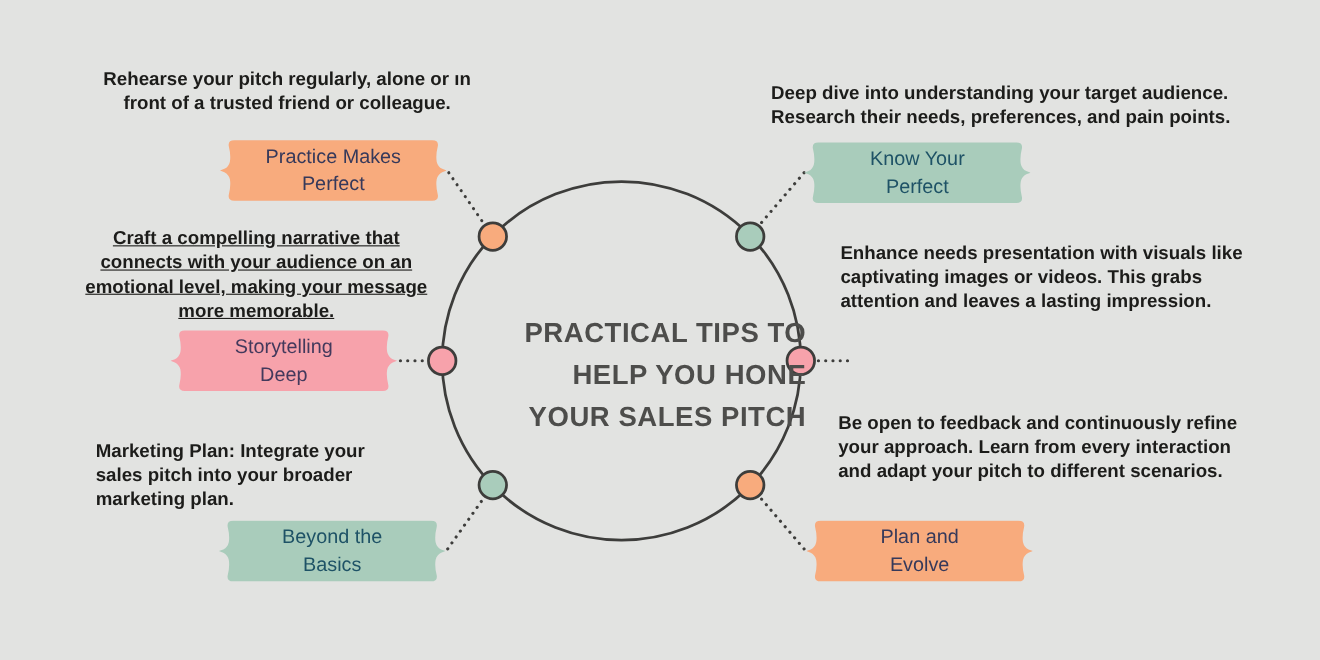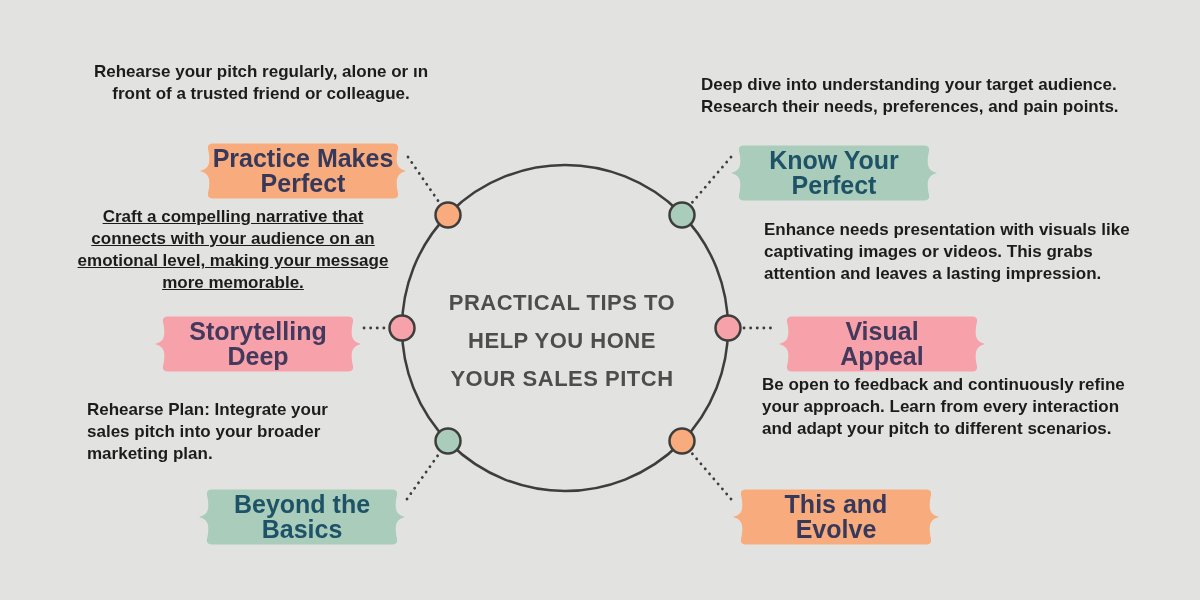--- a/index.html
+++ b/index.html
@@ -15,34 +15,33 @@
     position:relative;overflow:hidden;
   }
   #canvas{position:absolute;inset:0;width:1200px;height:600px;}
   svg.diagram{position:absolute;left:0;top:0;width:1200px;height:600px;}
   .ring{fill:none;stroke:var(--line);stroke-width:2.5;}
   .dotted{stroke:var(--line);stroke-width:2.8;stroke-dasharray:0.1 6.5;stroke-linecap:round;fill:none;}
   .dot{stroke:var(--line);stroke-width:2.5;}
   .dot.orange{fill:var(--orange);} .dot.green{fill:var(--green);} .dot.pink{fill:var(--pink);}
 
   .center-title{
-    position:absolute;left:402px;top:284px;width:320px;
-    text-align:center;white-space:pre-line;
-    font-size:22px;font-weight:bold;line-height:38px;
+    position:absolute;left:413px;top:284px;width:320px;
+    text-align:right;white-space:pre-line;
+    font-size:25px;font-weight:bold;line-height:38px;
     letter-spacing:0.5px;color:var(--title);
   }
 
   .ribbon{
     position:absolute;width:206px;height:58px;
     display:flex;align-items:center;justify-content:center;
     text-align:center;white-space:pre-line;
-    font-size:25px;font-weight:bold;line-height:25px;
+    font-size:18px;font-weight:normal;line-height:25px;
     clip-path:path('M 13 1.5 L 193 1.5 Q 199 1.5 198 7 Q 196 15 197 21 Q 198 25.5 202 27.5 L 206 29 L 202 30.5 Q 198 32.5 197 37 Q 196 43 198 51 Q 199 56.5 193 56.5 L 13 56.5 Q 7 56.5 8 51 Q 10 43 9 37 Q 8 32.5 4 30.5 L 0 29 L 4 27.5 Q 8 25.5 9 21 Q 10 15 8 7 Q 7 1.5 13 1.5 Z');
     border-radius:10px;
-    margin-top:16px;
   }
   .ribbon.orange{background:var(--orange);color:var(--navy);}
   .ribbon.green{background:var(--green);color:var(--teal);}
   .ribbon.pink{background:var(--pink);color:var(--purple);}
 
   .desc{
     position:absolute;white-space:pre-line;
     font-size:17px;font-weight:bold;line-height:22px;color:var(--ink);
   }
   .desc.centered{text-align:center;}
@@ -92,33 +91,31 @@
 front of a trusted friend or colleague.</div>
   <div class="desc" id="d-know">Deep dive into understanding your target audience.
 Research their needs, preferences, and pain points.</div>
   <div class="desc centered" id="d-story">Craft a compelling narrative that
 connects with your audience on an
 emotional level, making your message
 more memorable.</div>
   <div class="desc" id="d-visual">Enhance needs presentation with visuals like
 captivating images or videos. This grabs
 attention and leaves a lasting impression.</div>
-  <div class="desc" id="d-beyond">Rehearse Plan: Integrate your
+  <div class="desc" id="d-beyond">Marketing Plan: Integrate your
 sales pitch into your broader
 marketing plan.</div>
   <div class="desc" id="d-adapt">Be open to feedback and continuously refine
 your approach. Learn from every interaction
 and adapt your pitch to different scenarios.</div>
 
   <div class="ribbon orange" id="b-practice">Practice Makes
 Perfect</div>
   <div class="ribbon green" id="b-know">Know Your
 Perfect</div>
   <div class="ribbon pink" id="b-story">Storytelling
 Deep</div>
-  <div class="ribbon pink" id="b-visual">Visual
-Appeal</div>
   <div class="ribbon green" id="b-beyond">Beyond the
 Basics</div>
-  <div class="ribbon orange" id="b-adapt">This and
+  <div class="ribbon orange" id="b-adapt">Plan and
 Evolve</div>
 
 </div>
 
 </body></html>

